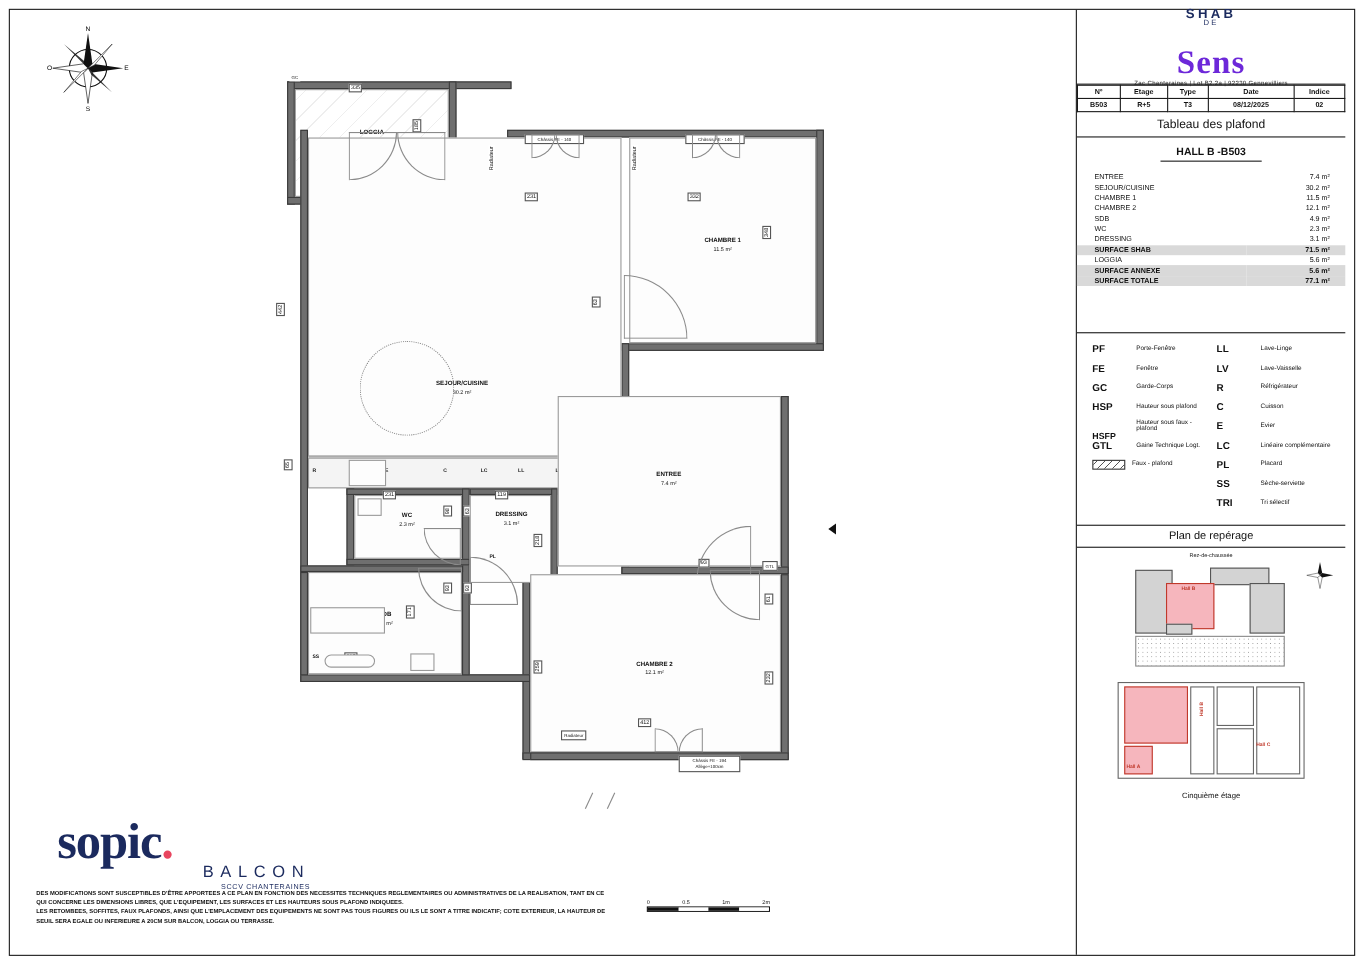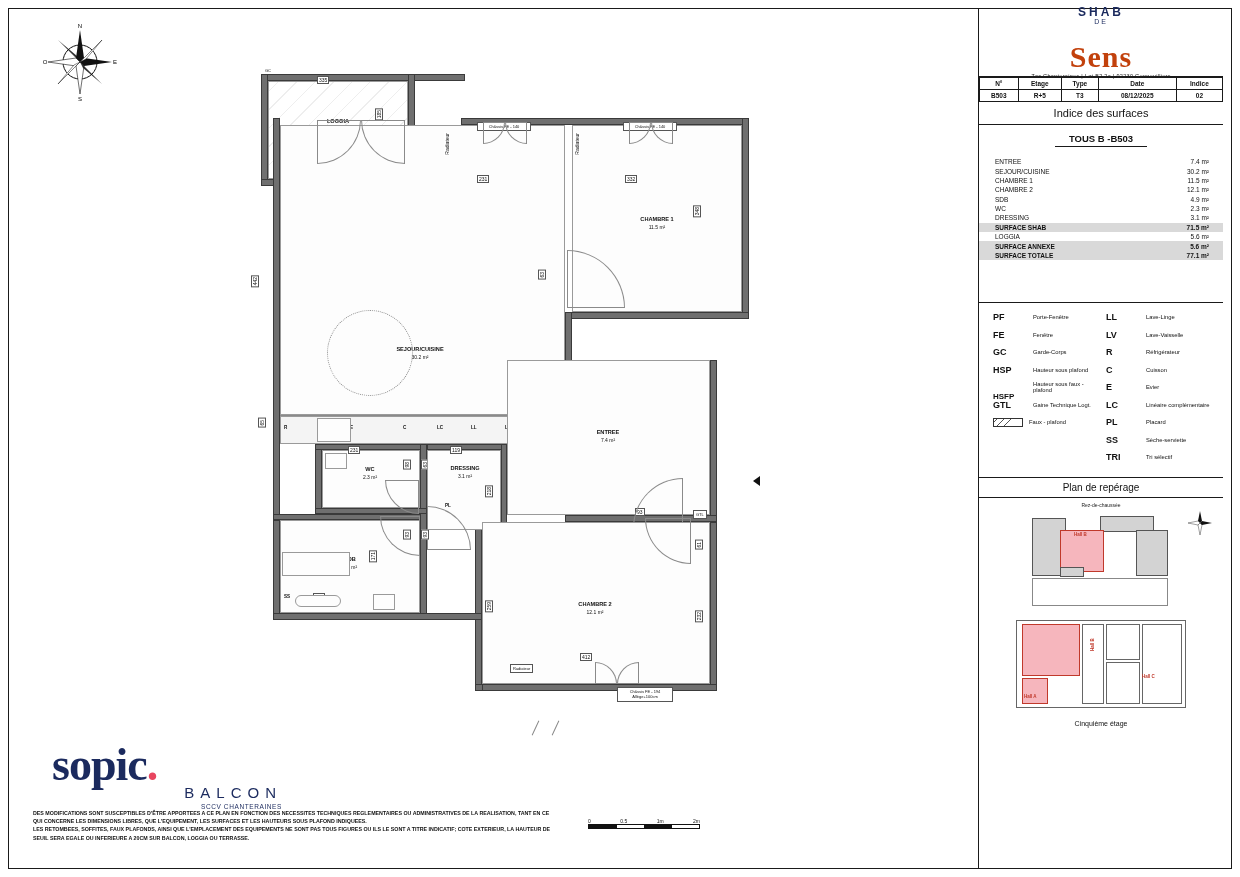--- a/index.html
+++ b/index.html
@@ -20,21 +20,21 @@
   .right-panel{
     position:absolute; left:978px; top:9px; width:245px; height:859px;
     border-left:1px solid #1a1a1a;
   }
   .rp-box{ border-bottom:1px solid #1a1a1a; position:relative; }
   
   .logo-block{ height:68px; display:flex; align-items:center; justify-content:center; }
   .ts-logo{ text-align:center; line-height:1; }
   .ts-terre{ font-size:12px; letter-spacing:3px; color:#1b2a5e; font-weight:bold; }
   .ts-de{ font-size:7px; letter-spacing:2px; color:#1b2a5e; }
-  .ts-sens{ font-size:30px; font-weight:bold; color:#c2410c; font-family:"Liberation Serif", serif; letter-spacing:1px;margin-top:17px; }
+  .ts-sens{ font-size:30px; font-weight:bold; color:#6d28d9; font-family:"Liberation Serif", serif; letter-spacing:1px;margin-top:17px; }
   .ts-sub{ font-size:5.5px; color:#222; letter-spacing:.3px; margin-top:2px; }
   
   .info-table{ width:100%; border-collapse:collapse; }
   .info-table td, .info-table th{
     border:1px solid #1a1a1a; font-size:6.5px; text-align:center; padding:2px 0;
     font-weight:bold;
   }
   .info-table td{ font-weight:normal; font-size:6.5px; }
   .info-table tr.vals td{ font-weight:bold; }
   .title-bar{ text-align:center; font-size:11px; padding:5px 0; border-bottom:1px solid #1a1a1a; }
@@ -333,25 +333,25 @@
     <tr class="vals">
       <td>B503</td>
       <td>R+5</td>
       <td>T3</td>
       <td>08/12/2025</td>
       <td>02</td>
     </tr>
   </tbody>
     </table>
 
-  <div class="title-bar">Indice des surfaces</div>
+  <div class="title-bar">Tableau des plafond</div>
 
   <div class="rp-box" style="padding-bottom:24px;">
     <div class="hall-title">
-      <span>TOUS B -B503</span>
+      <span>HALL B -B503</span>
       <div class="hall-underline"></div>
     </div>
     <table class="surf-table">
       <tbody>
           <tr>
             <td>ENTREE</td>
             <td class="val">7.4 m²</td>
           </tr>
       <tr>
             <td>SEJOUR/CUISINE</td>

